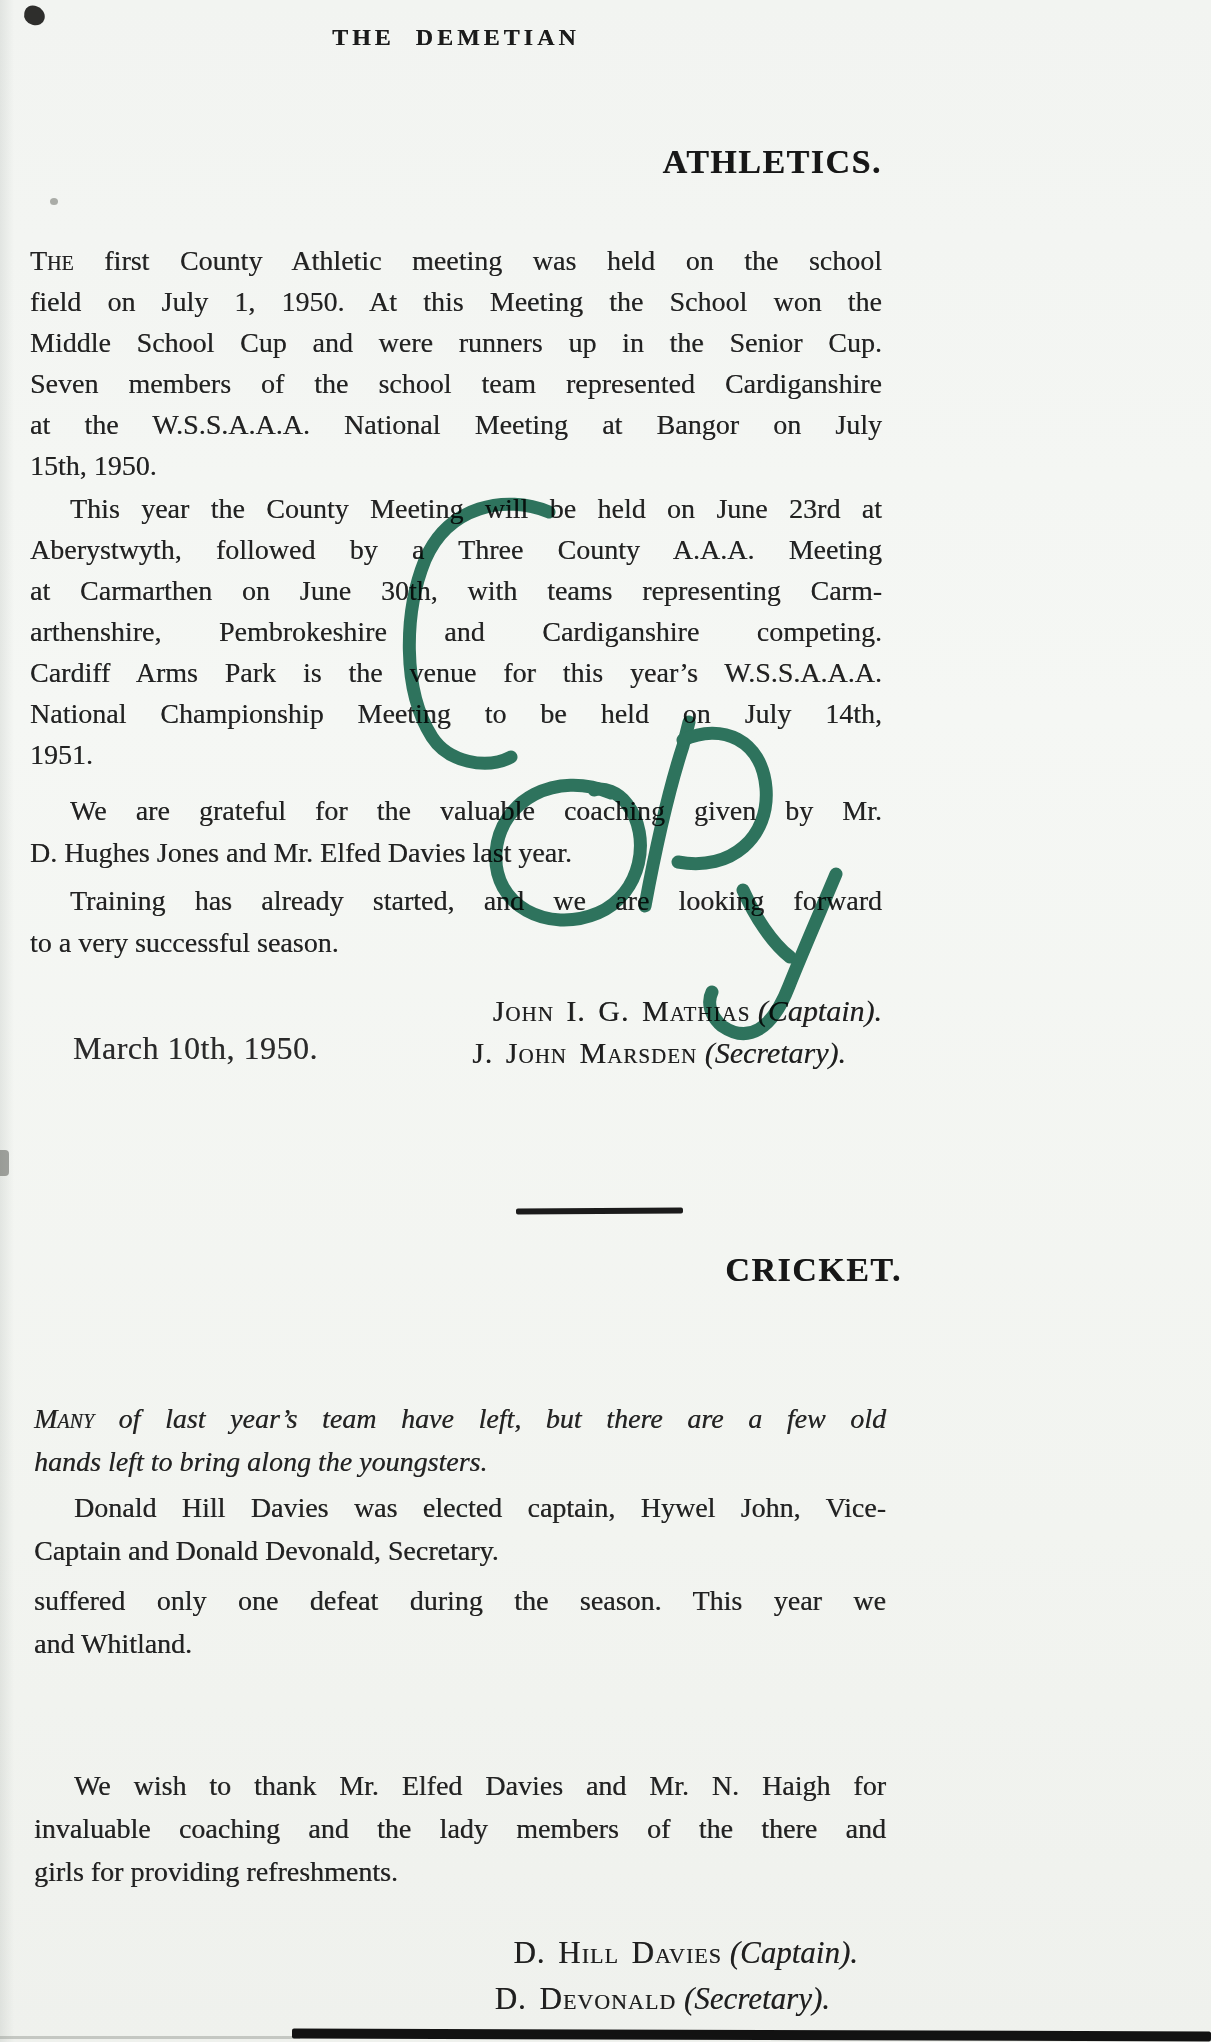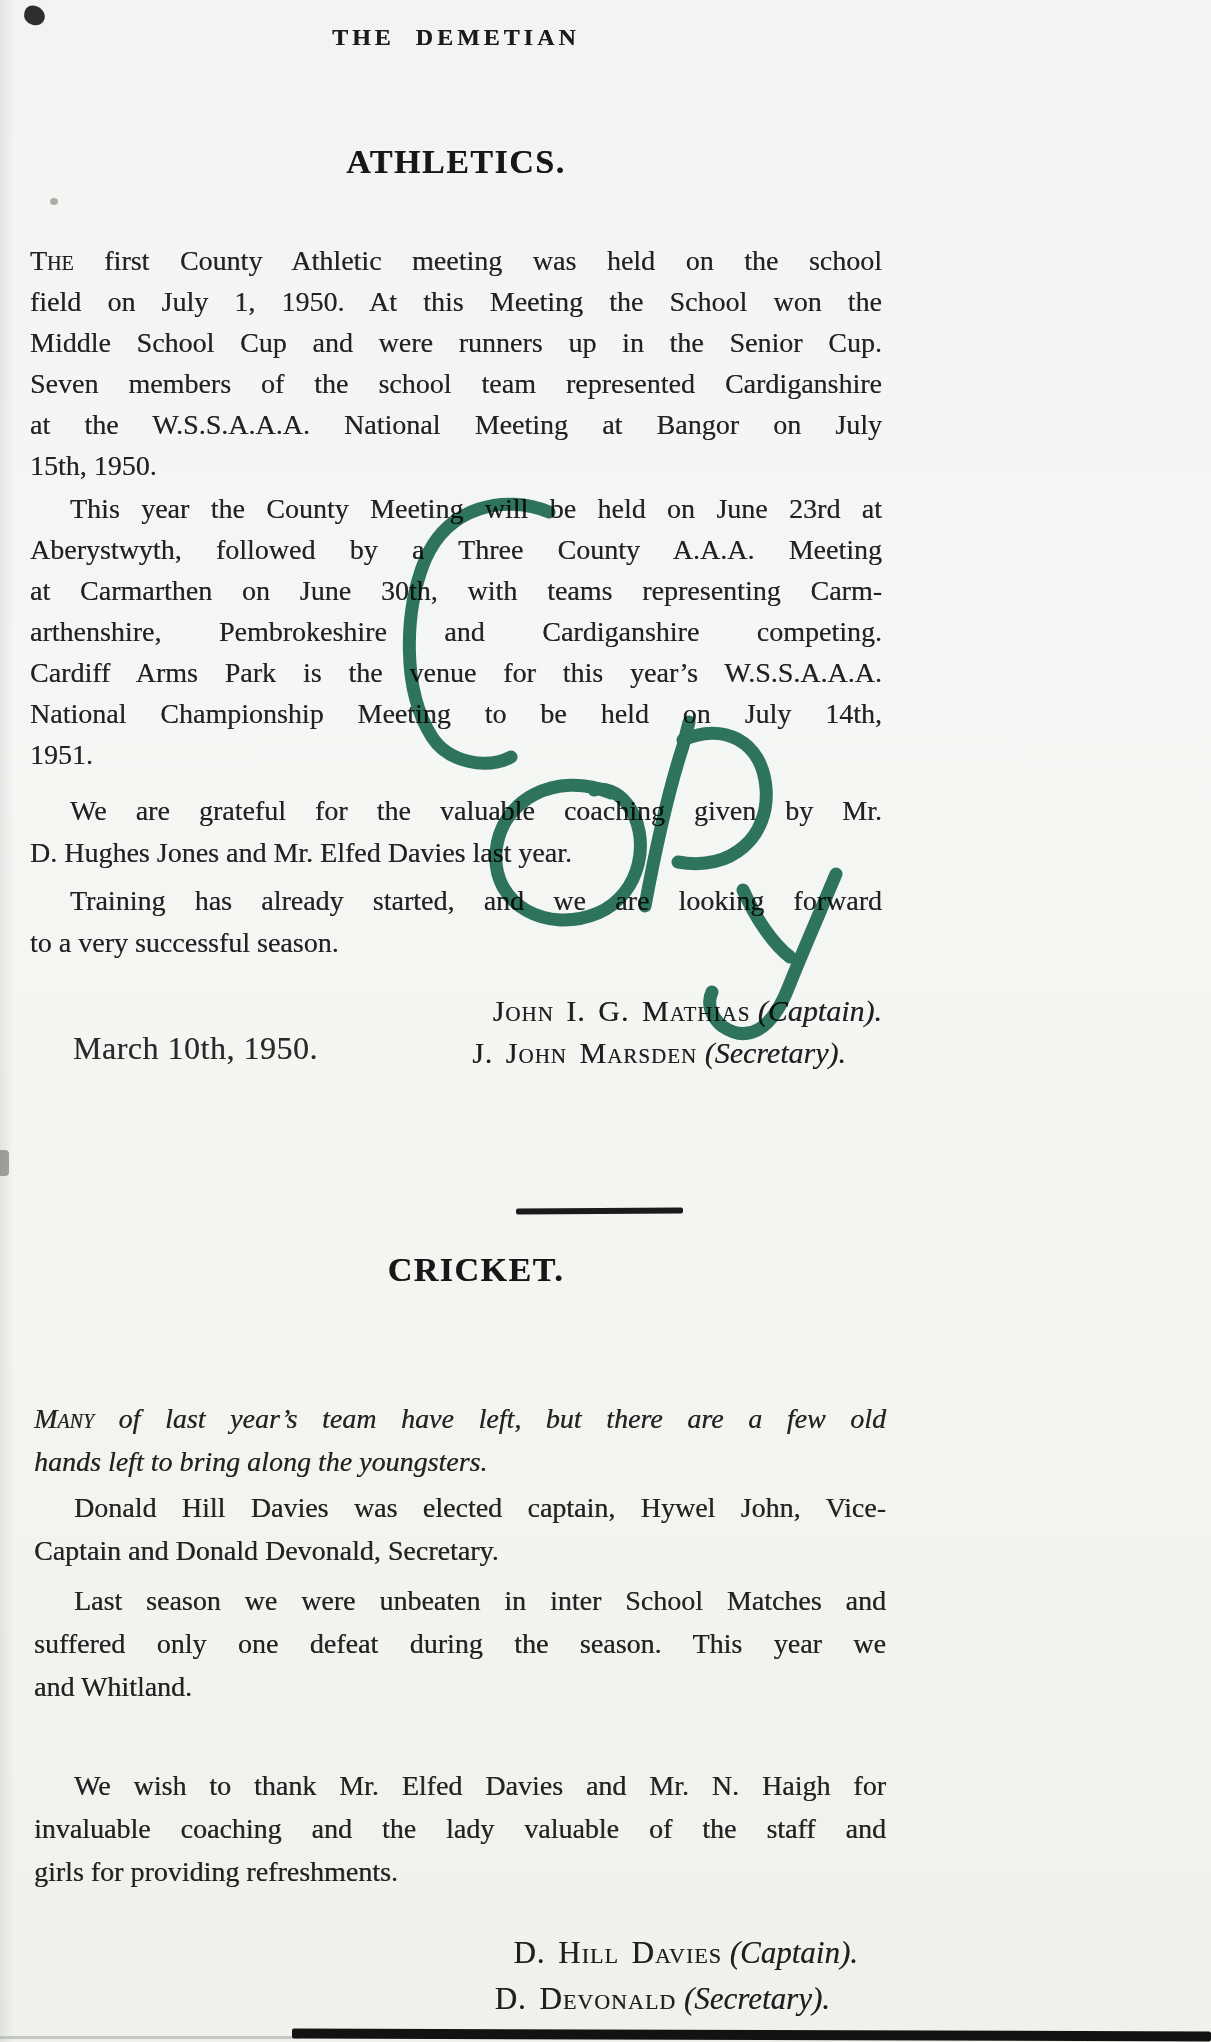--- a/index.html
+++ b/index.html
@@ -11,21 +11,21 @@
   }
   .page{position:absolute;inset:0;}
   .edge-shade{position:absolute;left:0;top:0;bottom:0;width:14px;
     background:linear-gradient(90deg,rgba(120,130,125,.14),rgba(120,130,125,0));pointer-events:none;}
   .masthead{
     position:absolute;top:24px;left:30px;width:852px;text-align:center;
     font-size:24px;font-weight:700;letter-spacing:4px;word-spacing:11px;color:#1b1b1b;
     text-shadow:0 0 .6px rgba(20,20,20,.7);
   }
   .heading{
-    position:absolute;left:30px;width:852px;text-align:center;
+    position:absolute;left:30px;width:852px;text-align:right;
     font-weight:700;color:#171717;letter-spacing:1.5px;
     text-shadow:.3px .3px .6px rgba(20,20,20,.65);
   }
   #ath-heading{top:143px;font-size:34px;}
   #cr-heading{top:1251px;font-size:34px;margin-left:20px;}
   .para{
     position:absolute;left:30px;width:852px;font-size:28px;color:#222;
     text-shadow:.3px .3px .5px rgba(25,25,25,.55);
   }
   .cricket{left:34px;text-shadow:.4px .4px .6px rgba(25,25,25,.6);}
@@ -115,28 +115,27 @@
     <div class="ln j"><span class="sc">Many</span> <span>of last year’s team have left, but there are a few old</span></div>
     <div class="ln">hands left to bring along the youngsters.</div>
   </div>
 
   <div class="para cricket" id="cr-p2" style="top:1486px;line-height:43px;">
     <div class="ln j ind">Donald Hill Davies was elected captain, Hywel John, Vice-</div>
     <div class="ln">Captain and Donald Devonald, Secretary.</div>
   </div>
 
   <div class="para cricket" id="cr-p3" style="top:1579px;line-height:43px;">
-    <div class="ln j ind">Last season we were unbeaten in inter School Matches and</div>
     <div class="ln j">suffered only one defeat during the season.  This year we</div>
     <div class="ln">and Whitland.</div>
   </div>
 
   <div class="para cricket" id="cr-p4" style="top:1764px;line-height:43px;">
     <div class="ln j ind">We wish to thank Mr. Elfed Davies and Mr. N. Haigh for</div>
-    <div class="ln j">invaluable coaching and the lady valuable of the staff and</div>
+    <div class="ln j">invaluable coaching and the lady members of the there and</div>
     <div class="ln">girls for providing refreshments.</div>
   </div>
 
   <div class="sig" id="cr-sig">
     <div class="r1"><span class="sc">D. Hill Davies</span> <span class="it">(Captain).</span></div>
     <div class="r2"><span class="sc">D. Devonald</span> <span class="it">(Secretary).</span></div>
   </div>
 
   <svg class="stamp" width="1211" height="2042" viewBox="0 0 1211 2042" role="img">
     <g fill="none" stroke-width="13" stroke-linecap="round" stroke-linejoin="round" stroke="#1e6b53">

